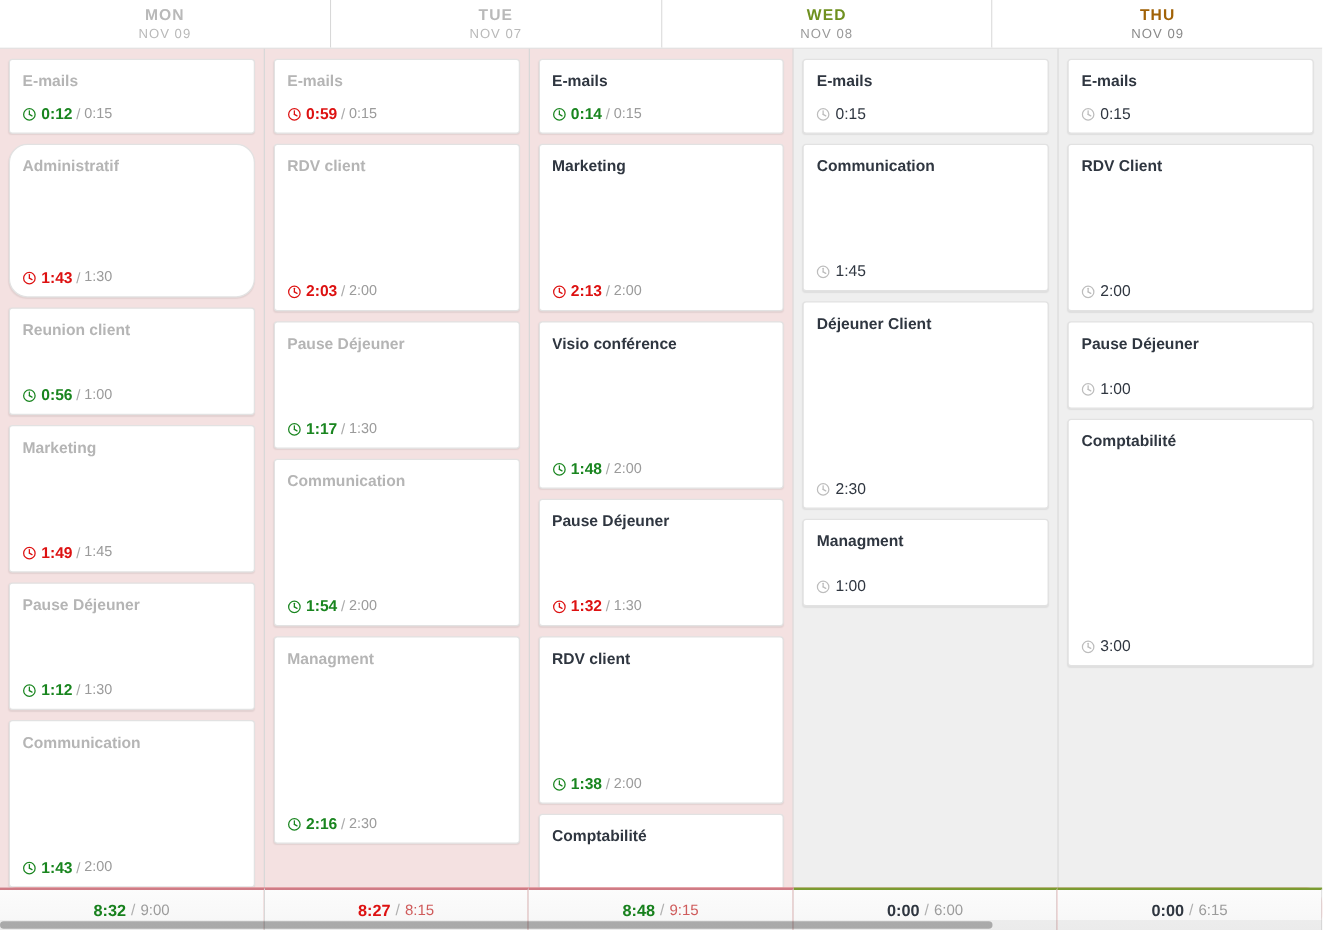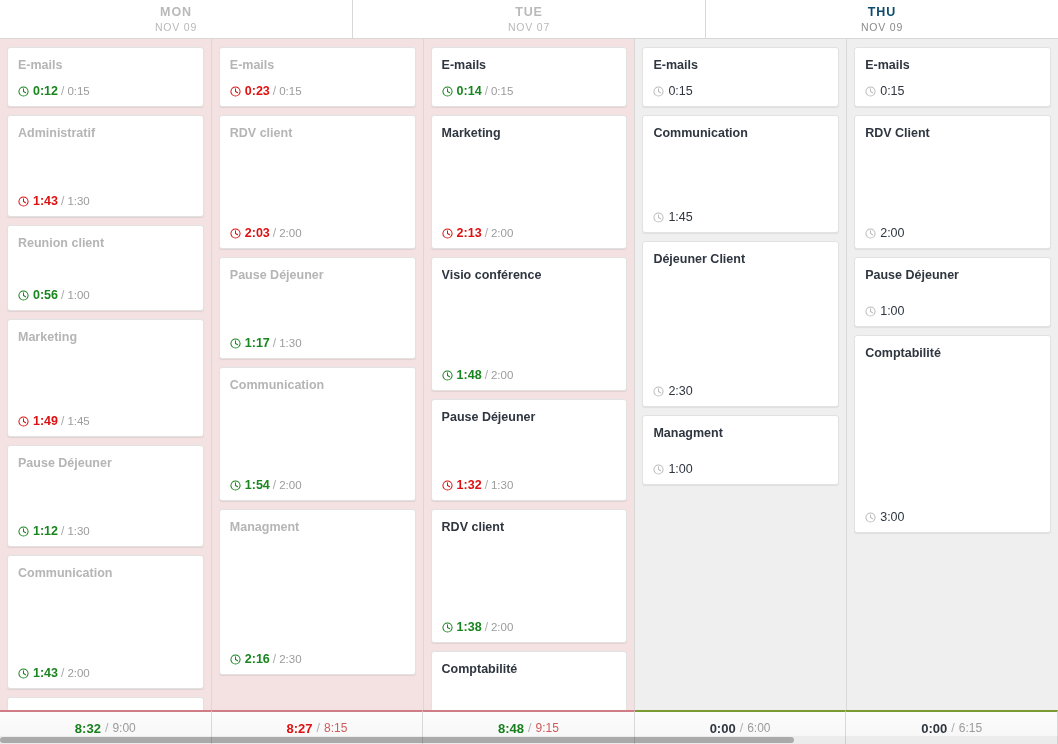--- a/index.html
+++ b/index.html
@@ -51,21 +51,21 @@
     color: #b9b9b9;
   }
   .day-head .date {
     font-size: 10.5px;
     letter-spacing: 0.8px;
     line-height: 14px;
     color: #b9b9b9;
   }
   .day-head.is-today .dow { color: #6f9020; }
   .day-head.is-today .date { color: #9a9a9a; }
-  .day-head.is-future .dow { color: #0c4a6e; }
+  .day-head.is-future .dow { color: #a16207; }
   .day-head.is-future .date { color: #8a8a8a; }
 
   
   .week-body {
     flex: 1 1 auto;
     display: flex;
     min-height: 0;
     position: relative;
   }
   .day-col {
@@ -204,20 +204,24 @@
 
   <div class="week-header" id="week-header">
       <div class="day-head is-past">
         <div class="dow">MON</div>
         <div class="date">NOV 09</div>
       </div>
       <div class="day-head is-past">
         <div class="dow">TUE</div>
         <div class="date">NOV 07</div>
       </div>
+      <div class="day-head is-today">
+        <div class="dow">WED</div>
+        <div class="date">NOV 08</div>
+      </div>
       <div class="day-head is-future">
         <div class="dow">THU</div>
         <div class="date">NOV 09</div>
       </div>
     </div>
 
   <div class="week-body" id="week-body">
       <div class="day-col past">
         <div class="task-card" style="height: 60px;">
           <div class="task-title">E-mails</div>
@@ -227,21 +231,21 @@
                 <circle cx="6" cy="6" r="5" fill="none" stroke="#19851f" stroke-width="1.1"></circle>
                 <line x1="6" y1="6" x2="6" y2="2.9" stroke="#19851f" stroke-width="1.1" stroke-linecap="round"></line>
                 <line x1="6" y1="6" x2="8.3" y2="7.3" stroke="#19851f" stroke-width="1.1" stroke-linecap="round"></line>
               </svg>
             </span>
             <span class="t-actual ok">0:12</span>
             <span class="t-sep">/</span>
             <span class="t-planned">0:15</span>
           </div>
         </div>
-        <div class="task-card" style="height: 102px;">
+        <div class="task-card" style="height: 123px; border-radius: 15px;">
           <div class="task-title">Administratif</div>
           <div class="task-time">
             <span class="clock">
               <svg viewBox="0 0 12 12" xmlns="http://www.w3.org/2000/svg">
                 <circle cx="6" cy="6" r="5" fill="none" stroke="#dd1111" stroke-width="1.1"></circle>
                 <line x1="6" y1="6" x2="6" y2="2.9" stroke="#dd1111" stroke-width="1.1" stroke-linecap="round"></line>
                 <line x1="6" y1="6" x2="8.3" y2="7.3" stroke="#dd1111" stroke-width="1.1" stroke-linecap="round"></line>
               </svg>
             </span>
             <span class="t-actual over">1:43</span>
@@ -317,21 +321,21 @@
         <div class="task-card" style="height: 60px;">
           <div class="task-title">E-mails</div>
           <div class="task-time">
             <span class="clock">
               <svg viewBox="0 0 12 12" xmlns="http://www.w3.org/2000/svg">
                 <circle cx="6" cy="6" r="5" fill="none" stroke="#dd1111" stroke-width="1.1"></circle>
                 <line x1="6" y1="6" x2="6" y2="2.9" stroke="#dd1111" stroke-width="1.1" stroke-linecap="round"></line>
                 <line x1="6" y1="6" x2="8.3" y2="7.3" stroke="#dd1111" stroke-width="1.1" stroke-linecap="round"></line>
               </svg>
             </span>
-            <span class="t-actual over">0:23</span>
+            <span class="t-actual over">0:59</span>
             <span class="t-sep">/</span>
             <span class="t-planned">0:15</span>
           </div>
         </div>
         <div class="task-card" style="height: 134px;">
           <div class="task-title">RDV client</div>
           <div class="task-time">
             <span class="clock">
               <svg viewBox="0 0 12 12" xmlns="http://www.w3.org/2000/svg">
                 <circle cx="6" cy="6" r="5" fill="none" stroke="#dd1111" stroke-width="1.1"></circle>

